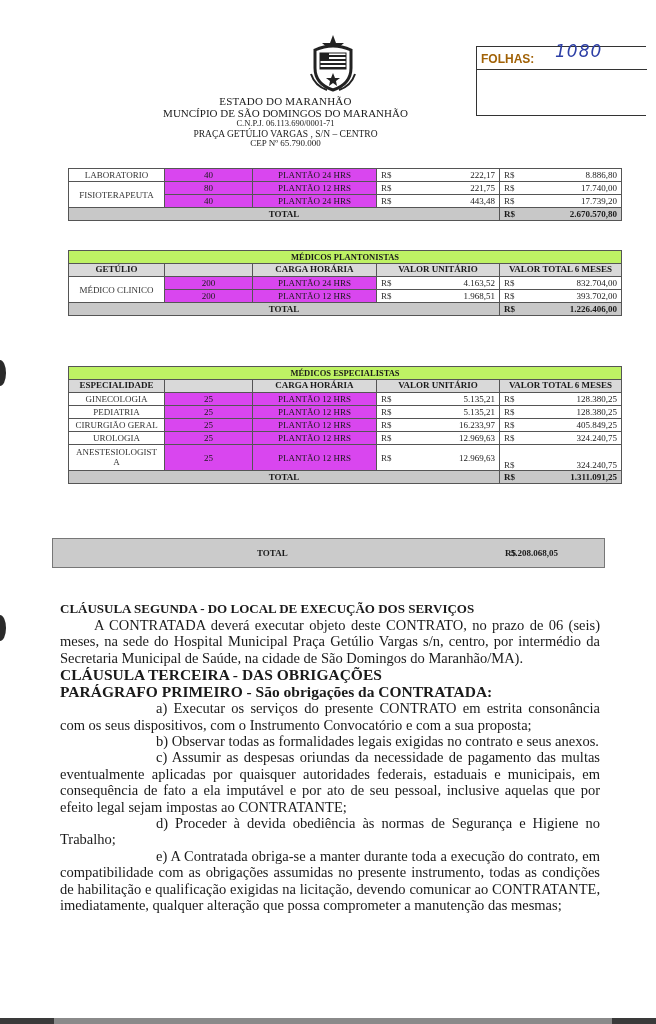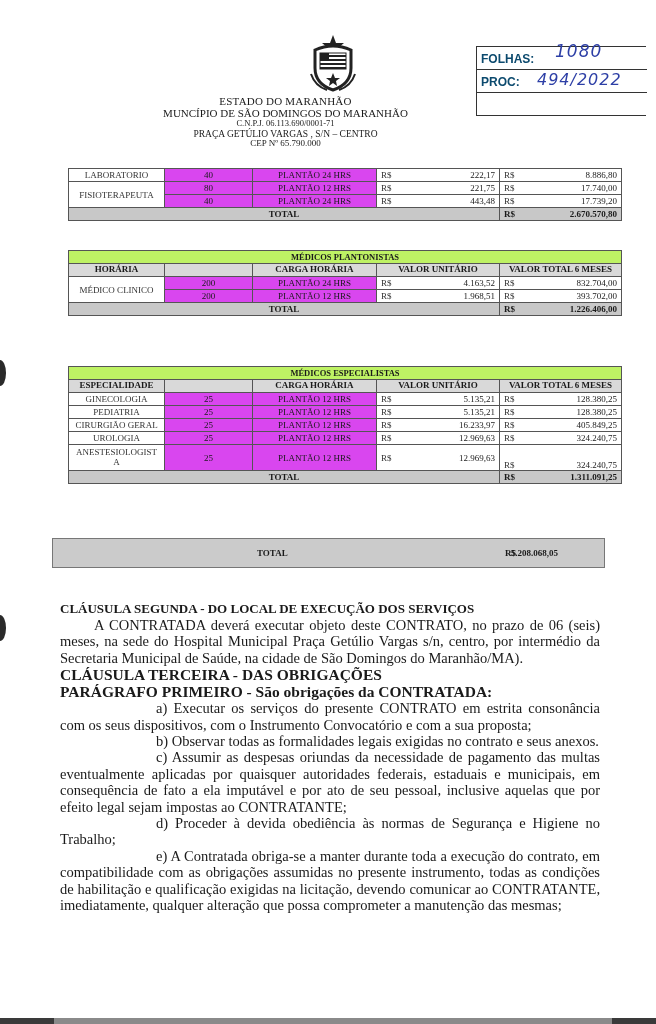--- a/index.html
+++ b/index.html
@@ -19,21 +19,21 @@
   .letterhead .l4 { font-size: 9.5px; }
   .letterhead .l5 { font-size: 9px; }
   .letterhead .l2 { position: relative; left: 0; }
 
   
   .stamp { position: absolute; left: 476px; top: 46px; width: 170px; height: 70px; border: 1.5px solid #333; border-right: none; font-family: "Liberation Sans", sans-serif; }
   .stamp .row { position: absolute; left: 0; width: 170px; height: 23px; border-bottom: 1.5px solid #333; }
   .stamp .row.r1 { top: 0; }
   .stamp .row.r2 { top: 23px; }
   .stamp .row.r3 { top: 46px; border-bottom: none; }
-  .stamp .lbl { position: absolute; left: 4px; top: 5px; font-size: 12px; font-weight: bold; color: #0c4a6e; }
+  .stamp .lbl { position: absolute; left: 4px; top: 5px; font-size: 12px; font-weight: bold; color: #a16207; }
   .stamp .row.r3 .lbl { font-size: 10px; top: 7px; }
   .stamp .val { position: absolute; top: -1px; font-family: "DejaVu Sans", sans-serif; font-style: italic; color: #2d3fa6; font-size: 15px; letter-spacing: 1px; }
   .stamp .row.r1 .val { left: 78px; top: -6px; font-size: 17px; }
   .stamp .row.r2 .val { left: 60px; top: 0px; font-size: 16px; }
   .stamp .row.r3 .val { left: 90px; top: 2px; font-size: 16px; }
 
   
   table.grid { position: absolute; left: 68px; width: 553px; border-collapse: collapse; font-family: "Liberation Serif", serif; font-size: 9px; table-layout: fixed; }
   table.grid td { border: 1px solid #555; padding: 0 4px; height: 13px; vertical-align: middle; }
   table.grid col.c1 { width: 96px; }
@@ -90,24 +90,20 @@
   <div class="l3">C.N.P.J. 06.113.690/0001-71</div>
   <div class="l4">PRAÇA GETÚLIO VARGAS , S/N – CENTRO</div>
   <div class="l5">CEP Nº 65.790.000</div>
 </div>
 
 <div class="stamp">
   <div class="row r1">
     <span class="lbl">FOLHAS:</span>
     <span class="val">1080</span>
   </div>
-  <div class="row r2">
-    <span class="lbl">PROC:</span>
-    <span class="val">494/2022</span>
-  </div>
 </div>
 
 <table class="grid" style="top:168px">
   <colgroup>
       <col class="c1">
       <col class="c2">
       <col class="c3">
       <col class="c4">
       <col class="c5">
     </colgroup>
@@ -180,21 +176,21 @@
       <col class="c2">
       <col class="c3">
       <col class="c4">
       <col class="c5">
     </colgroup>
   <tbody>
       <tr class="title-row">
     <td colspan="5">MÉDICOS PLANTONISTAS</td>
   </tr>
   <tr class="head-row">
-    <td>HORÁRIA</td>
+    <td>GETÚLIO</td>
     <td></td>
     <td>CARGA HORÁRIA</td>
     <td>VALOR UNITÁRIO</td>
     <td>VALOR TOTAL 6 MESES</td>
   </tr>
   <tr>
     <td class="func" rowspan="2">MÉDICO CLINICO</td>
     <td class="center lshade">200</td>
     <td class="center lshade">PLANTÃO 24 HRS</td>
     <td>

